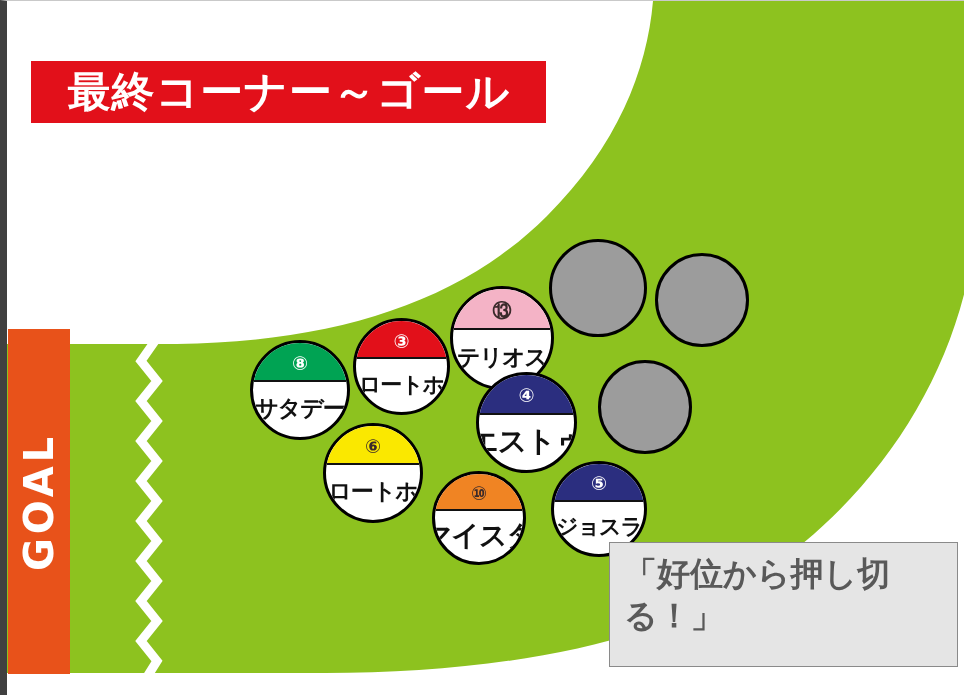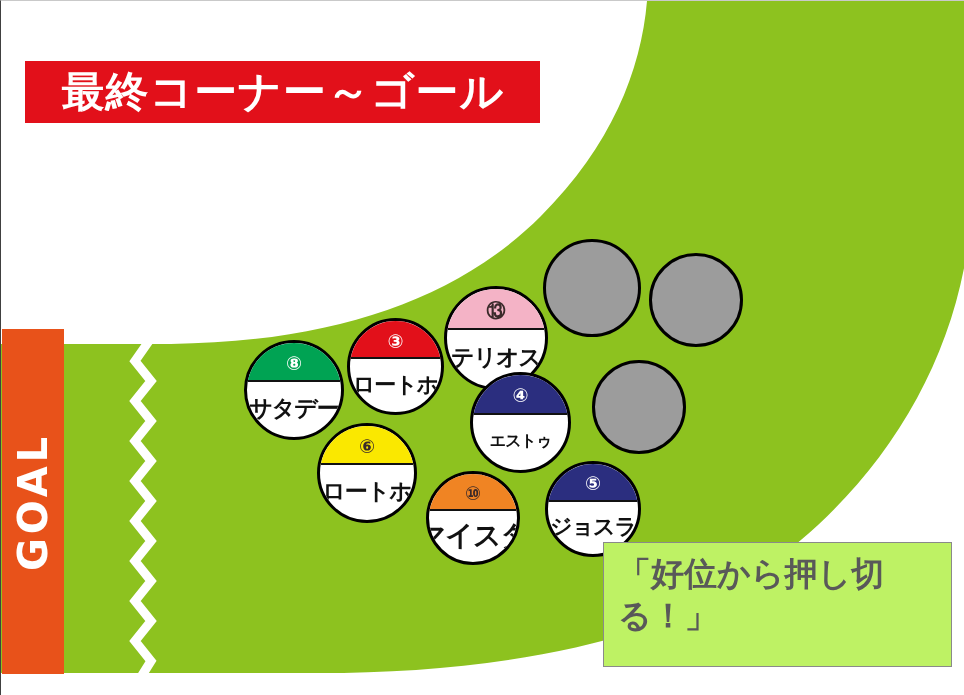--- a/index.html
+++ b/index.html
@@ -4,21 +4,21 @@
 <style>
   html,body{margin:0;padding:0;background:#ffffff;}
   body{
     font-family:"DejaVu Sans","Liberation Sans",sans-serif;
     width:964px;height:695px;overflow:hidden;
   }
   #stage{
     position:relative;width:964px;height:695px;
     background:#ffffff;
     border-top:1px solid #c9c9c9;
-    border-left:1px solid #404040;
+    border-left:7px solid #404040;
     box-sizing:border-box;
     overflow:hidden;
   }
   
   #track-svg{position:absolute;left:0;top:0;width:964px;height:695px;}
 
   
   #title-banner{
     position:absolute;left:24px;top:60px;
     width:515px;height:62px;
@@ -85,21 +85,21 @@
   .gray-horse{
     position:absolute;border-radius:50%;
     background:#9C9C9C;border:3px solid #000000;
     box-sizing:border-box;z-index:18;
   }
 
   
   #comment-box{
     position:absolute;left:602px;top:541px;
     width:349px;height:125px;
-    background:#bef264;
+    background:#e5e5e5;
     border:1px solid #8a8a8a;
     box-sizing:border-box;
     z-index:40;
     padding:10px 6px 0 14px;
   }
   #comment-box .txt{
     color:#595959;
     font-size:33px;
     font-weight:bold;
     line-height:1.28;
@@ -167,21 +167,21 @@
       <div class="horse" style="left: 443px; top: 285px; width: 104px; height: 104px;">
         <div class="cap" style="background: rgb(244, 179, 198);">
           <span class="num" style="color: rgb(58, 42, 42);">⑬</span>
         </div>
         <div class="name" style="font-size: 23px; text-align: right;">テリオス</div>
       </div>
       <div class="horse" style="left: 469px; top: 371px; width: 101px; height: 101px;">
         <div class="cap" style="background: rgb(43, 46, 127);">
           <span class="num" style="color: rgb(255, 255, 255);">④</span>
         </div>
-        <div class="name" style="font-size: 16px;">エストゥ</div>
+        <div class="name" style="font-size: 29px;">エストゥ</div>
       </div>
       <div class="horse" style="left: 316px; top: 422px; width: 100px; height: 100px;">
         <div class="cap" style="background: rgb(250, 232, 0);">
           <span class="num" style="color: rgb(58, 42, 42);">⑥</span>
         </div>
         <div class="name" style="font-size: 23px;">ロートホ</div>
       </div>
       <div class="horse" style="left: 425px; top: 470px; width: 94px; height: 94px;">
         <div class="cap" style="background: rgb(240, 132, 35);">
           <span class="num" style="color: rgb(58, 42, 42);">⑩</span>

